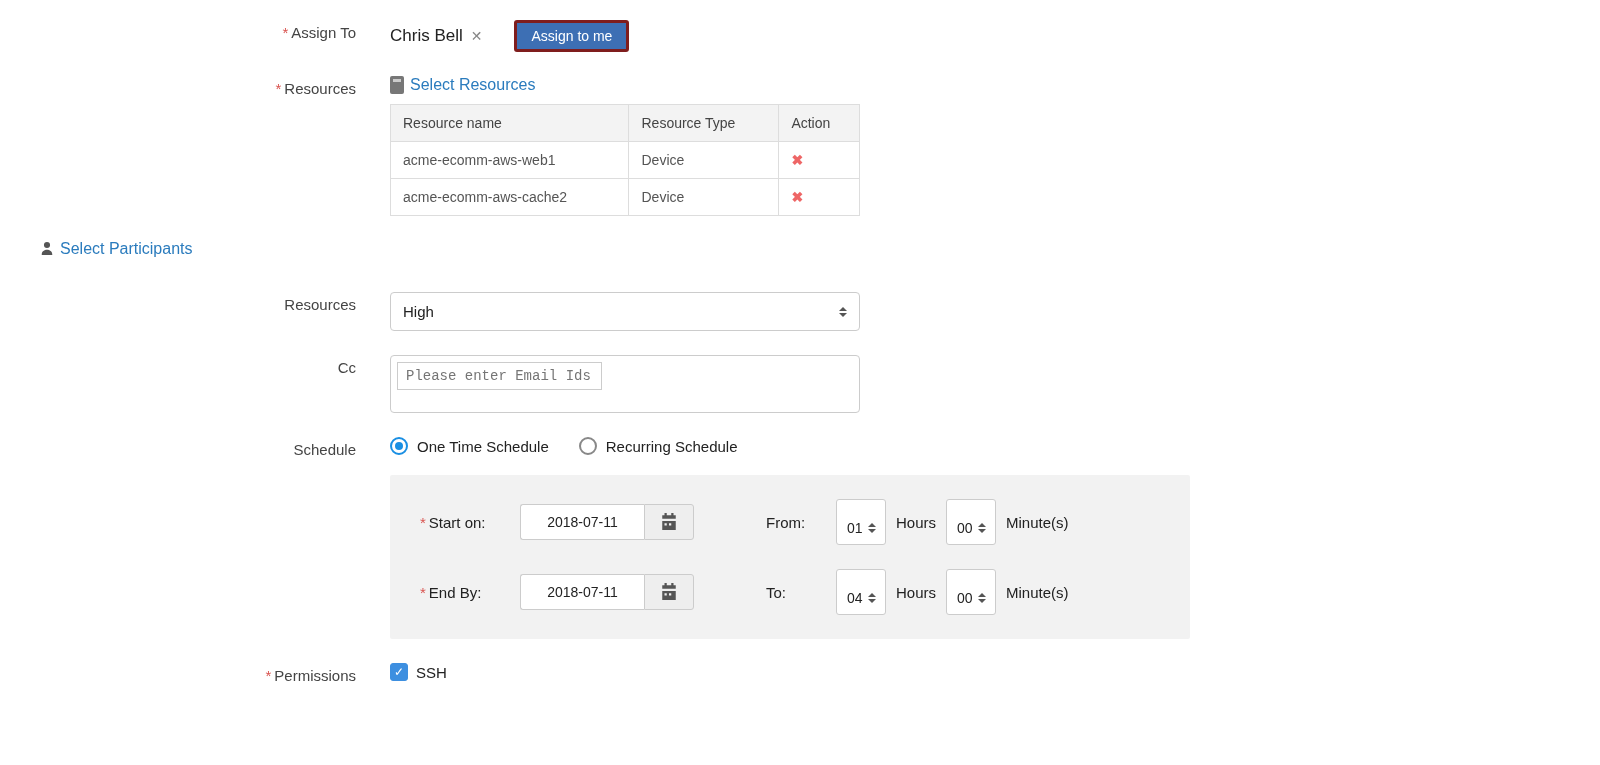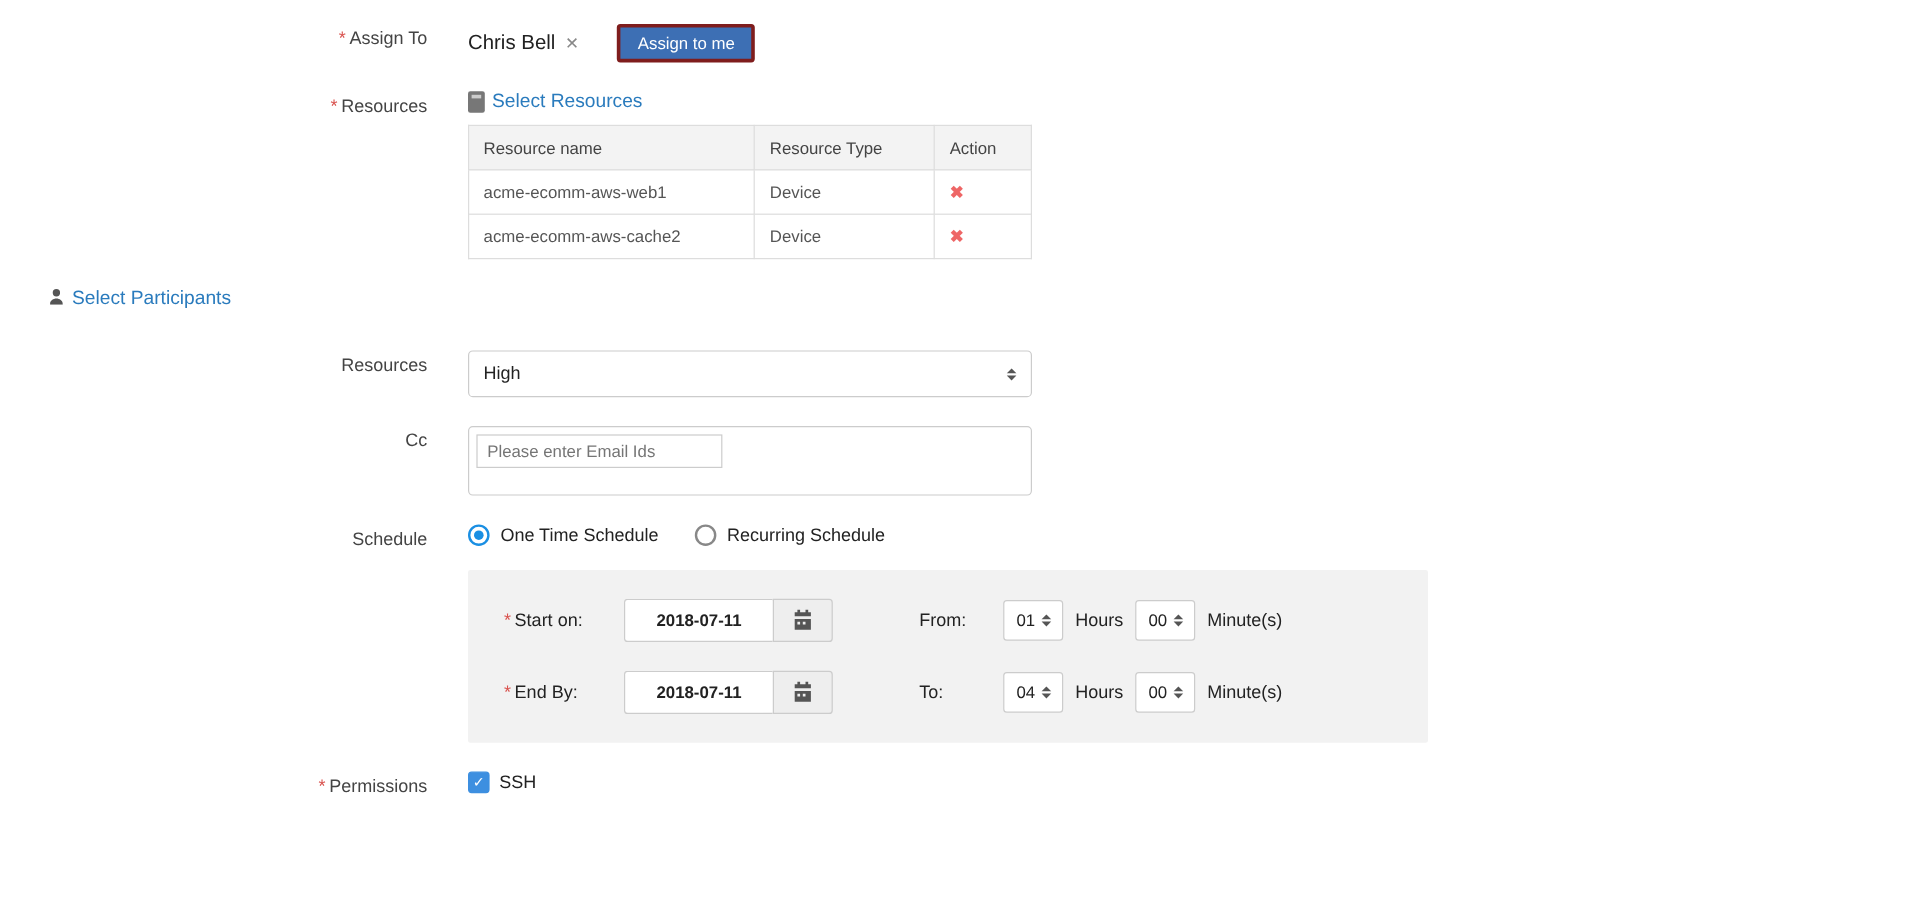--- a/index.html
+++ b/index.html
@@ -135,20 +135,21 @@
     width: 470px;
     min-height: 58px;
   }
   .cc-input {
     border: 1px solid #ccc;
     padding: 5px 8px;
     font-size: 14px;
     color: #888;
     width: 205px;
     outline: none;
+    font-family: Liberation Mono, monospace;
   }
   .radio-row {
     display: flex;
     align-items: center;
     gap: 30px;
   }
   .radio-item {
     display: flex;
     align-items: center;
     gap: 9px;
@@ -195,21 +196,20 @@
   }
   .date-input {
     border: 1px solid #ccc;
     border-right: none;
     border-radius: 3px 0 0 3px;
     padding: 9px 18px;
     font-size: 14px;
     background: #fff;
     text-align: center;
     width: 124px;
-    font-weight: bold;
   }
   .date-btn {
     border: 1px solid #ccc;
     background: #eee;
     border-radius: 0 3px 3px 0;
     width: 50px;
     display: flex;
     align-items: center;
     justify-content: center;
     cursor: pointer;
@@ -221,21 +221,21 @@
     margin-left: 72px;
   }
   .time-label {
     width: 60px;
     font-size: 15px;
   }
   .num-box {
     background: #fff;
     border: 1px solid #ccc;
     border-radius: 3px;
-    padding: 8px 6px 8px 10px;
+    padding: 20px 6px 8px 10px;
     display: flex;
     align-items: center;
     gap: 5px;
     font-size: 14px;
     width: 50px;
   }
   .unit {
     font-size: 15px;
   }
   .check-row {

